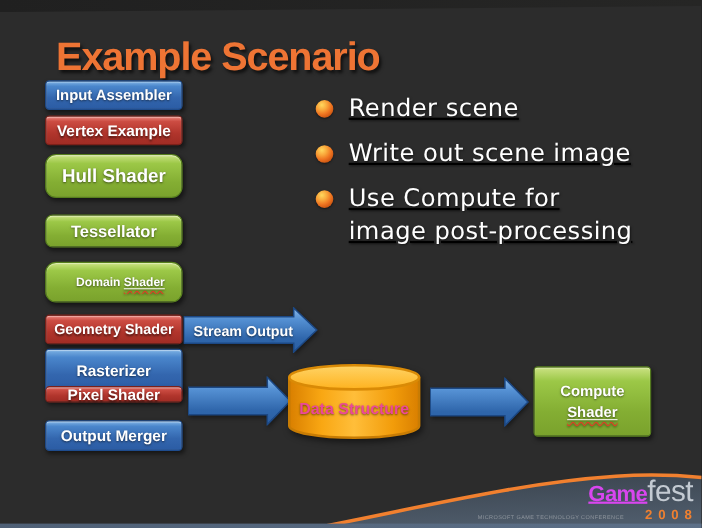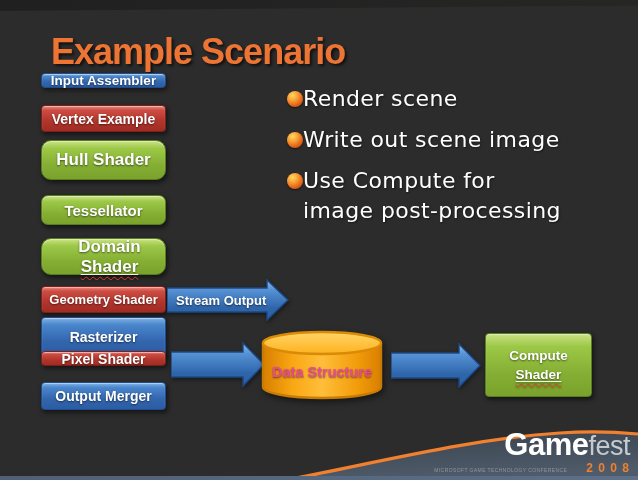--- a/index.html
+++ b/index.html
@@ -22,21 +22,21 @@
   .red{background:linear-gradient(180deg,#ea837a 0%,#cc4c42 18%,#b1352c 60%,#a02c24 100%);
        border:1px solid #7d2019;}
   .green{background:linear-gradient(180deg,#cbe283 0%,#9cc847 20%,#84ae33 65%,#7aa22c 100%);
          border:1px solid #567f1c;}
   .rlg{border-radius:10px;}
   .u{text-decoration:underline;text-decoration-color:rgba(255,255,255,.9);
      text-decoration-thickness:1px;text-underline-offset:2px;}
   .sq{text-decoration:underline wavy #e23b25;text-decoration-thickness:1px;
       text-underline-offset:4px;}
   
-  .bullet{position:absolute;left:287px;display:flex;}
+  .bullet{position:absolute;left:287px;display:flex;gap:14px;text-decoration:underline;}
   .sphere{width:16px;height:16px;border-radius:50%;flex:none;margin-top:7px;
           background:radial-gradient(circle at 35% 28%,#ffd85e 0%,#f9a63a 30%,#ee7420 55%,#c04a0c 85%,#9a3a08 100%);
           box-shadow:0 1px 2px rgba(0,0,0,.5);}
   .btext{font-family:"DejaVu Sans",sans-serif;font-size:22px;line-height:30px;color:#fff;
          letter-spacing:.4px;text-shadow:1px 1px 2px rgba(0,0,0,.5);}
   
   .arrow{position:absolute;}
   .arrow svg{display:block;filter:drop-shadow(1.5px 2px 2px rgba(0,0,0,.45));}
   .arrowlabel{position:absolute;left:9px;top:0;height:100%;display:flex;align-items:center;
               color:#fff;font-weight:bold;font-size:13px;text-shadow:0 1px 2px rgba(0,0,0,.6);}
@@ -47,21 +47,21 @@
             font-weight:bold;font-size:14.5px;text-shadow:0 1px 2px rgba(0,0,0,.55);}
   
   .compute{left:485px;top:333px;width:107px;height:64px;flex-direction:column;
            font-size:13.5px;line-height:19px;}
   
   .swoosh{position:absolute;left:0;bottom:0;z-index:1;}
   .bottombar{position:absolute;left:0;bottom:0;width:100%;height:4px;z-index:3;
              background:linear-gradient(90deg,#4f6076,#5d7088);}
   .logo{position:absolute;right:8px;bottom:6px;z-index:4;text-align:right;line-height:1;}
   .brandrow{white-space:nowrap;}
-  .brand-bold{font-size:31px;font-weight:bold;color:#ffffff;letter-spacing:-.5px;}
+  .brand-bold{font-size:20px;font-weight:bold;color:#d946ef;letter-spacing:-.5px;text-decoration:underline;}
   .brand-light{font-size:27px;font-weight:300;color:#c3cad2;letter-spacing:-.5px;}
   .metarow{display:flex;align-items:baseline;justify-content:flex-end;gap:19px;margin-top:2px;}
   .tagline{font-size:5px;color:#8e959d;letter-spacing:.4px;}
   .year{font-size:12px;color:#ef8030;letter-spacing:1px;font-weight:bold;}
 </style>
 </head>
 <body>
 
 <div class="slide">
 
@@ -88,33 +88,33 @@
         <stop offset="0" stop-color="#39424c"></stop>
           <stop offset="1" stop-color="#4e5b6a"></stop>
       </linearGradient>
     </defs>
   </svg>
 
   <div class="topband"></div>
 
   <h1 class="title">Example Scenario</h1>
 
-  <div class="pbox blue" style="top:73px;height:15px;font-size:13.5px;">
+  <div class="pbox blue" style="top:73px;height:27px;font-size:13.5px;">
     <span>Input Assembler</span>
   </div>
   <div class="pbox red" style="top:105px;height:27px;font-size:14px;">
     <span>Vertex Example</span>
   </div>
   <div class="pbox green rlg" style="top:140px;height:40px;font-size:17px;">
     <span>Hull Shader</span>
   </div>
   <div class="pbox green" style="top:195px;height:30px;font-size:15px;border-radius:7px;">
     <span>Tessellator</span>
   </div>
-  <div class="pbox green rlg" style="top:238px;height:37px;font-size:17px;padding-left:12px;">
+  <div class="pbox green rlg" style="top:238px;height:37px;font-size:11px;padding-left:12px;">
     <span><span>Domain </span><span class="u"><span class="sq">Shader</span></span></span>
   </div>
   <div class="pbox red" style="top:286px;height:27px;font-size:13px;">
     <span>Geometry Shader</span>
   </div>
   <div class="pbox blue" style="top:317px;height:40px;font-size:14px;">
     <span>Rasterizer</span>
   </div>
   <div class="pbox red" style="top:351px;height:15px;font-size:14px;">
     <span>Pixel Shader</span>

